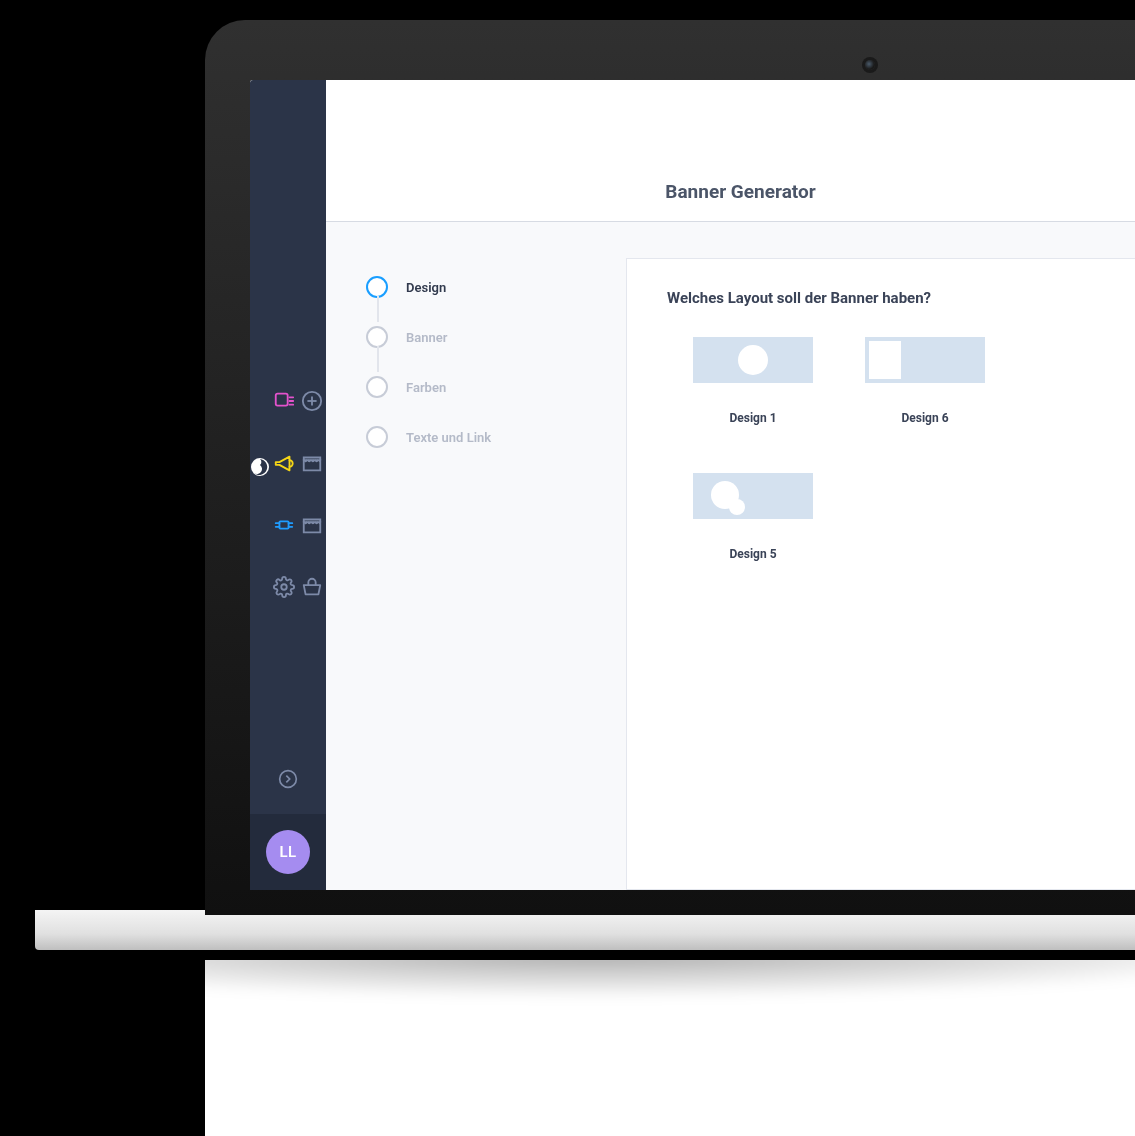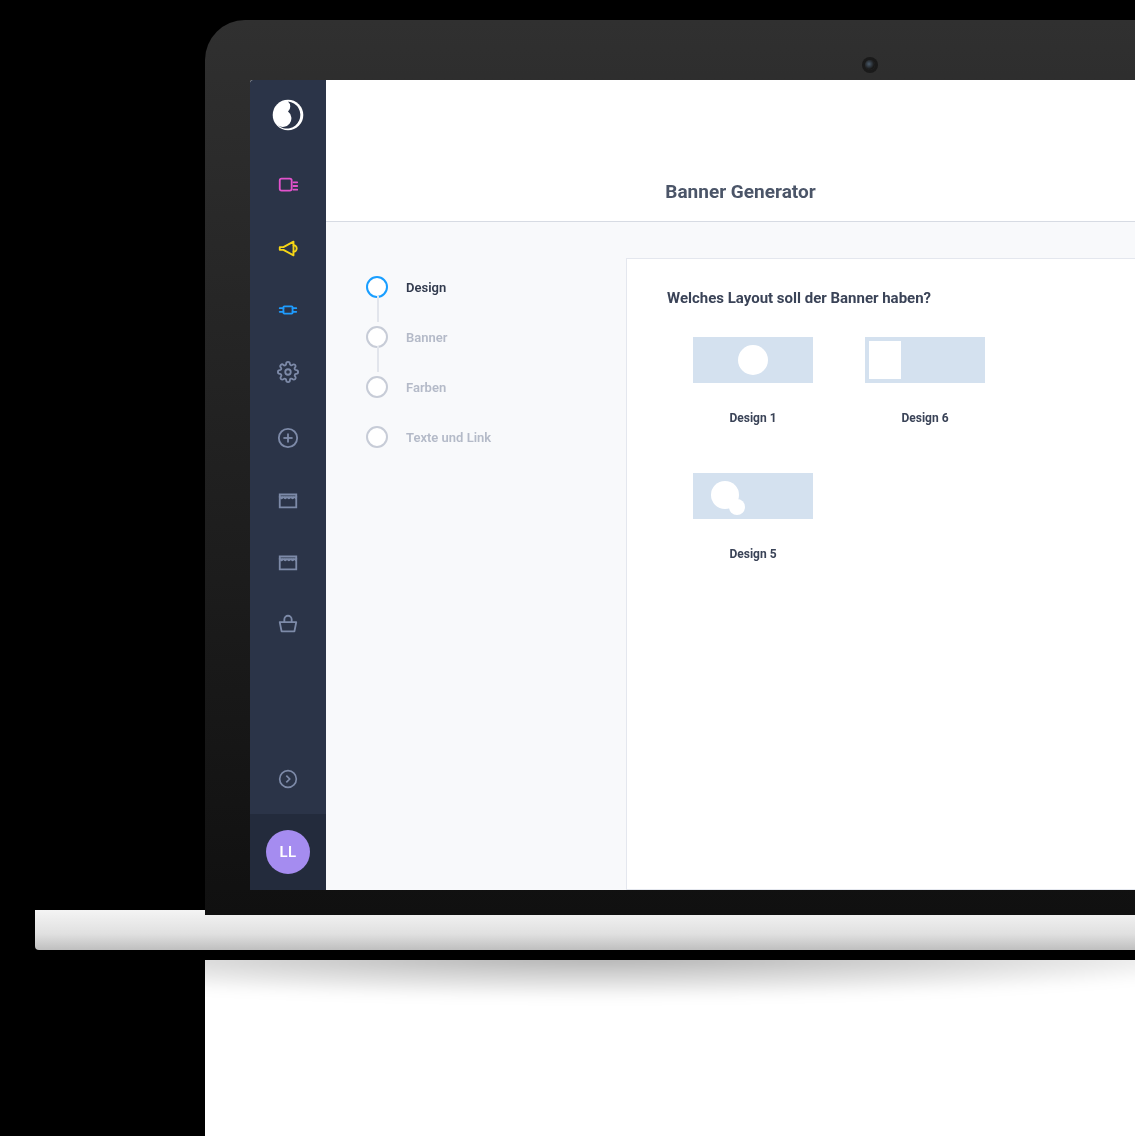--- a/index.html
+++ b/index.html
@@ -56,21 +56,21 @@
   
   .app{
     position:absolute;left:0;top:0;right:0;bottom:0;
     display:flex;
     background:#f8f9fb;
   }
   
   .sidebar{
     width:76px;flex:0 0 76px;
     background:#2b3448;
-    display:flex;flex-direction:column;align-items:center;
+    display:flex;flex-direction:row;align-items:center;
     padding-top:18px;
     position:relative;
   }
   .logo{
     width:34px;height:34px;margin-bottom:40px;
   }
   .nav-group{display:flex;flex-direction:column;gap:34px;align-items:center;}
   .nav-divider{height:38px;}
   .nav-item{width:28px;height:28px;display:flex;align-items:center;justify-content:center;cursor:pointer;}
   .nav-item svg{width:22px;height:22px;}

